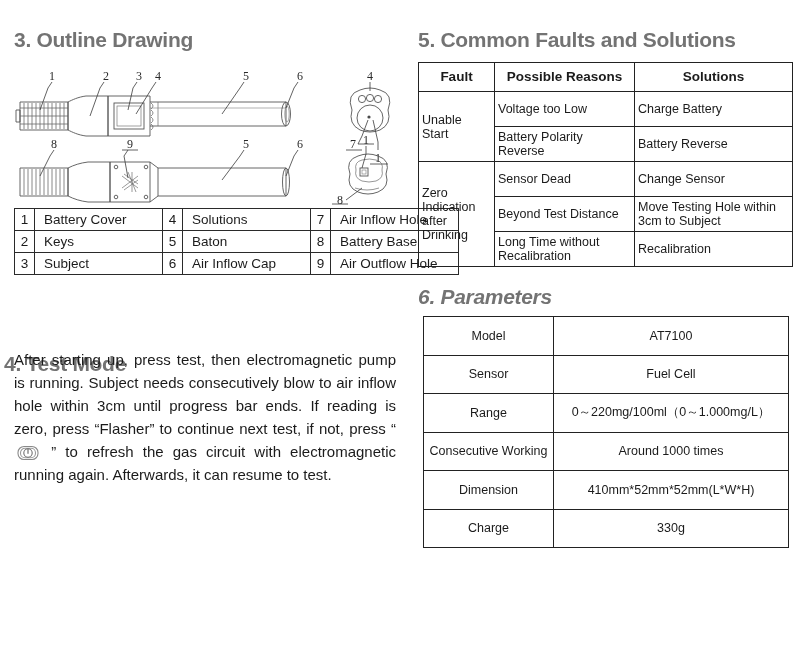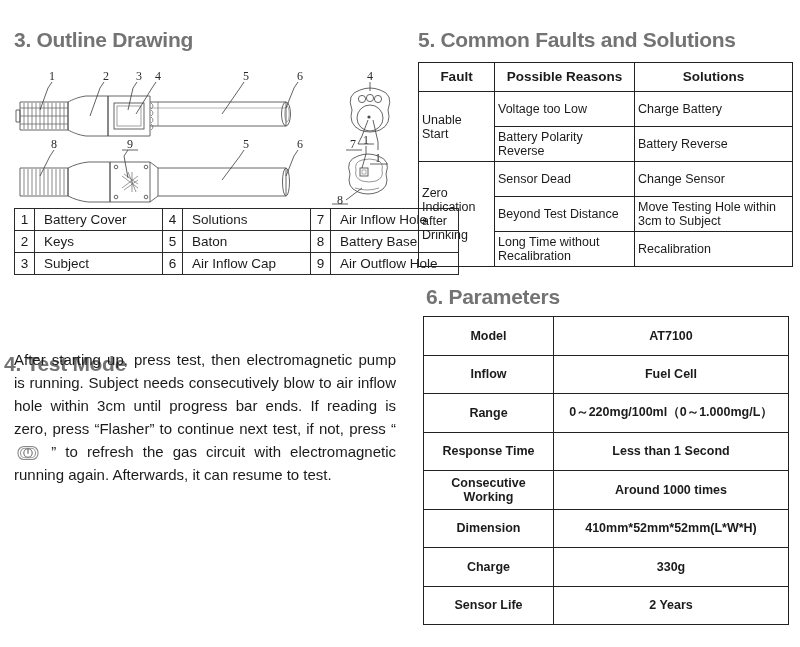--- a/index.html
+++ b/index.html
@@ -114,28 +114,27 @@
     font-weight: bold;
     font-size: 13.5px;
     height: 24px;
   }
   .faults-table col.c1 { width: 76px; }
   .faults-table col.c2 { width: 140px; }
   .faults-table col.c3 { width: 158px; }
   .faults-table td.tall { height: 30px; }
 
   
-  #sec-params-title { position: absolute; left: 16px; top: 285px; }
+  #sec-params-title { position: absolute; left: 8px; top: 285px; font-style: italic; }
   .params-table {
     position: absolute;
     left: 13px; top: 316px;
     width: 365px;
     border-collapse: collapse;
     table-layout: fixed;
-    font-weight: bold;
   }
   .params-table td {
     border: 1px solid #222;
     text-align: center;
     vertical-align: middle;
     font-size: 12.5px;
     height: 37.5px;
     color: #1b1b1b;
     padding: 0 3px;
   }
@@ -370,43 +369,35 @@
       <colgroup>
           <col class="p1">
           <col class="p2">
         </colgroup>
       <tbody>
         <tr>
           <td>Model</td>
           <td>AT7100</td>
         </tr>
         <tr>
-          <td>Inflow</td>
+          <td>Sensor</td>
           <td>Fuel Cell</td>
         </tr>
         <tr>
           <td>Range</td>
           <td>0～220mg/100ml（0～1.000mg/L）</td>
         </tr>
         <tr>
-          <td>Response Time</td>
-          <td>Less than 1 Second</td>
-        </tr>
-        <tr>
           <td>Consecutive Working</td>
           <td>Around 1000 times</td>
         </tr>
         <tr>
           <td>Dimension</td>
           <td>410mm*52mm*52mm(L*W*H)</td>
         </tr>
         <tr>
           <td>Charge</td>
           <td>330g</td>
-        </tr>
-        <tr>
-          <td>Sensor Life</td>
-          <td>2 Years</td>
         </tr>
       </tbody>
     </table>
   </div>
 </div>
 
 </body></html>

